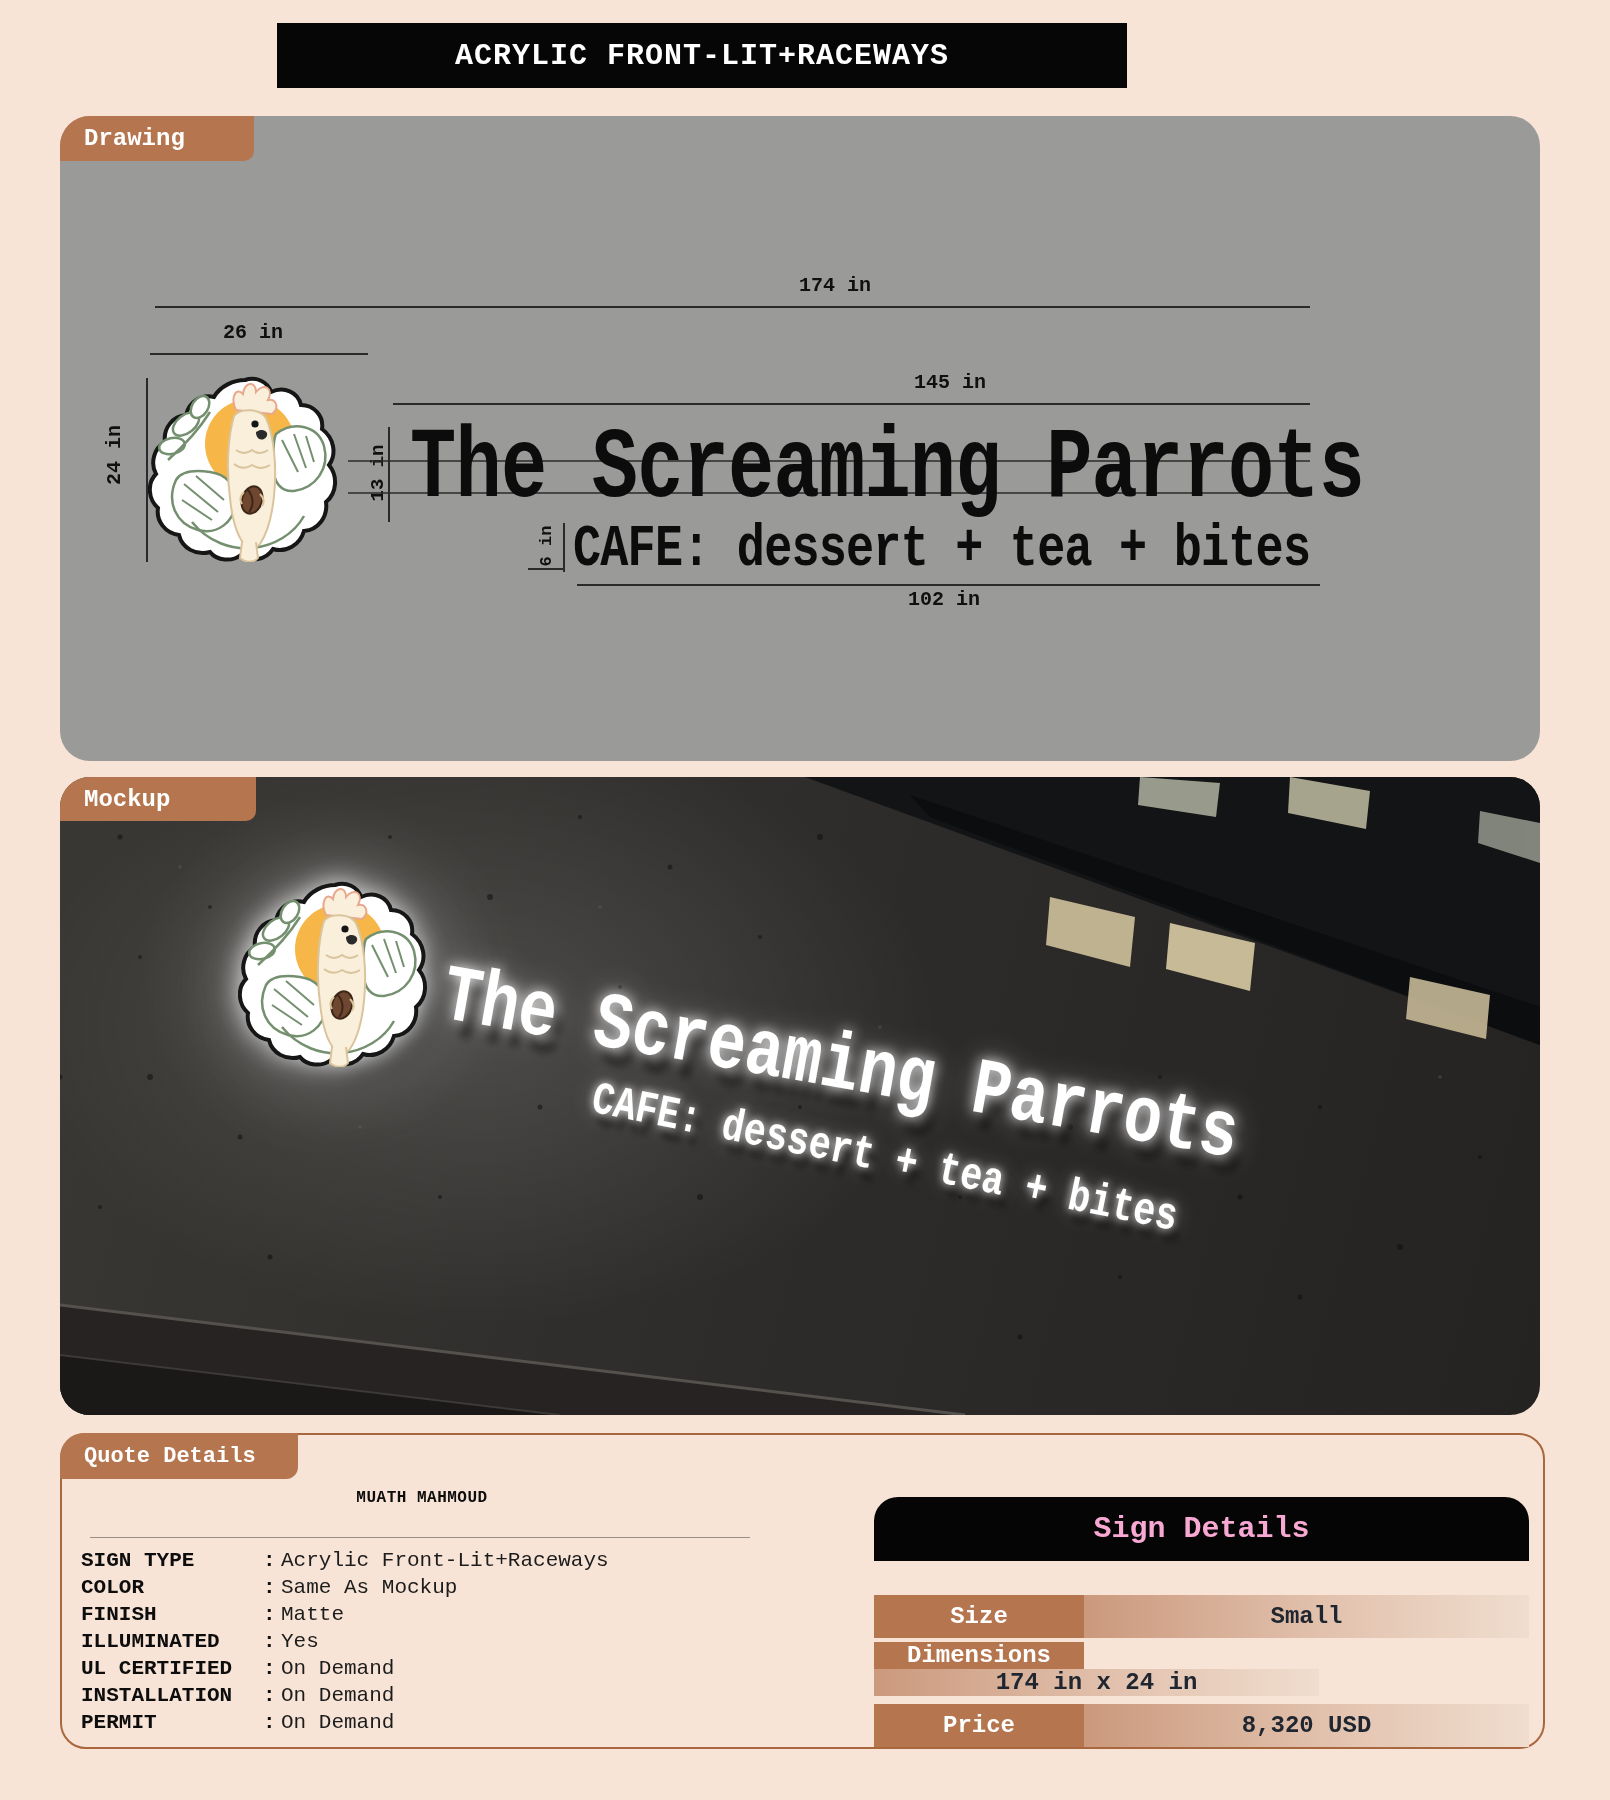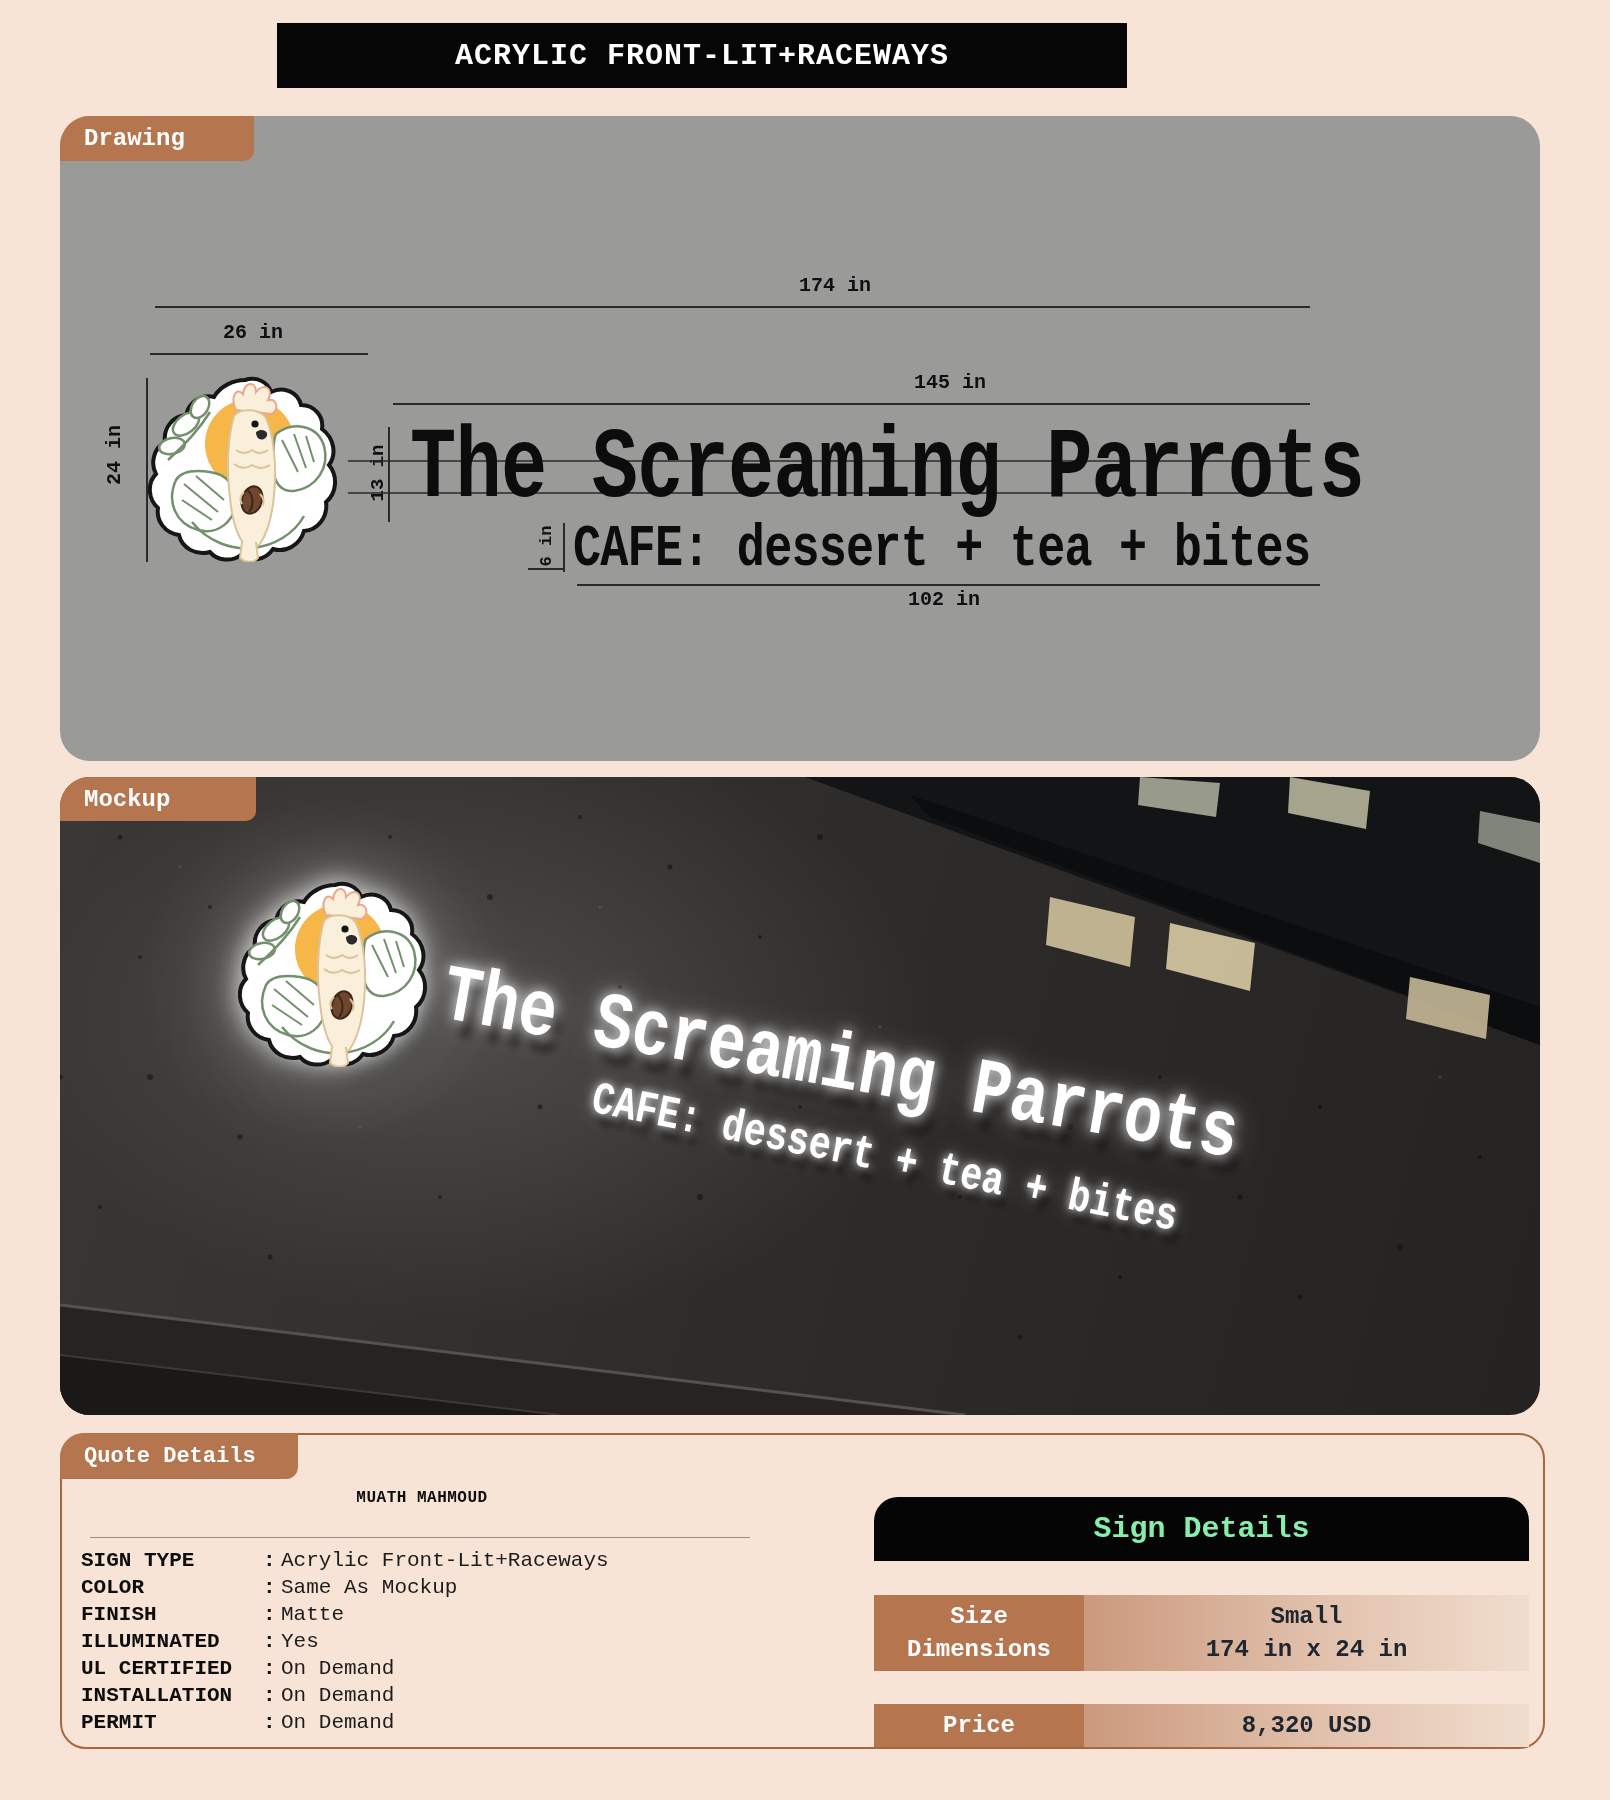--- a/index.html
+++ b/index.html
@@ -49,21 +49,21 @@
   .customer{left:20px;top:54px;width:680px;text-align:center;font-weight:bold;font-size:16px;
             letter-spacing:.5px;color:#0d0d0d;}
   .name-rule{left:28px;top:102px;width:660px;height:1px;background:#9a8d85;}
   .qrows{left:19px;top:112px;width:720px;}
   .qrow{display:flex;height:27px;align-items:center;font-size:21px;}
   .qrow .ql{width:182px;font-weight:bold;color:#0d0d0d;}
   .qrow .qsep{width:18px;font-weight:bold;}
   .qrow .qv{color:#1c1c1c;}
 
   
-  .sd-header{left:812px;top:62px;width:655px;height:64px;background:#050505;color:#86efac;
+  .sd-header{left:812px;top:62px;width:655px;height:64px;background:#050505;color:#f9a8d4;
              border-radius:24px 24px 0 0;display:flex;align-items:center;justify-content:center;
              font-weight:bold;font-size:30px;}
   .sd-row{position:absolute;left:812px;width:655px;height:43px;display:flex;}
   .sd-label{width:210px;background:#b5764f;color:#fff;font-weight:bold;font-size:24px;
             display:flex;align-items:center;justify-content:center;}
   .sd-value{width:445px;background:linear-gradient(90deg,#cb997d 0%,#e2c2ae 55%,#f0ddce 100%);
             color:#1f2630;font-weight:bold;font-size:24px;display:flex;align-items:center;justify-content:center;}
 </style>
 </head>
 <body>
@@ -270,21 +270,21 @@
         <span class="qv">On Demand</span>
       </div>
     </div>
 
     <div class="abs sd-header">Sign Details</div>
 
     <div class="sd-row" style="top:160px;">
       <div class="sd-label">Size</div>
       <div class="sd-value">Small</div>
     </div>
-    <div class="sd-row" style="top:193px;">
+    <div class="sd-row" style="top:207px;flex-direction:column;">
       <div class="sd-label">Dimensions</div>
       <div class="sd-value">174 in x 24 in</div>
     </div>
     <div class="sd-row" style="top:269px;">
       <div class="sd-label">Price</div>
       <div class="sd-value">8,320 USD</div>
     </div>
   </div>
 
 </div>

